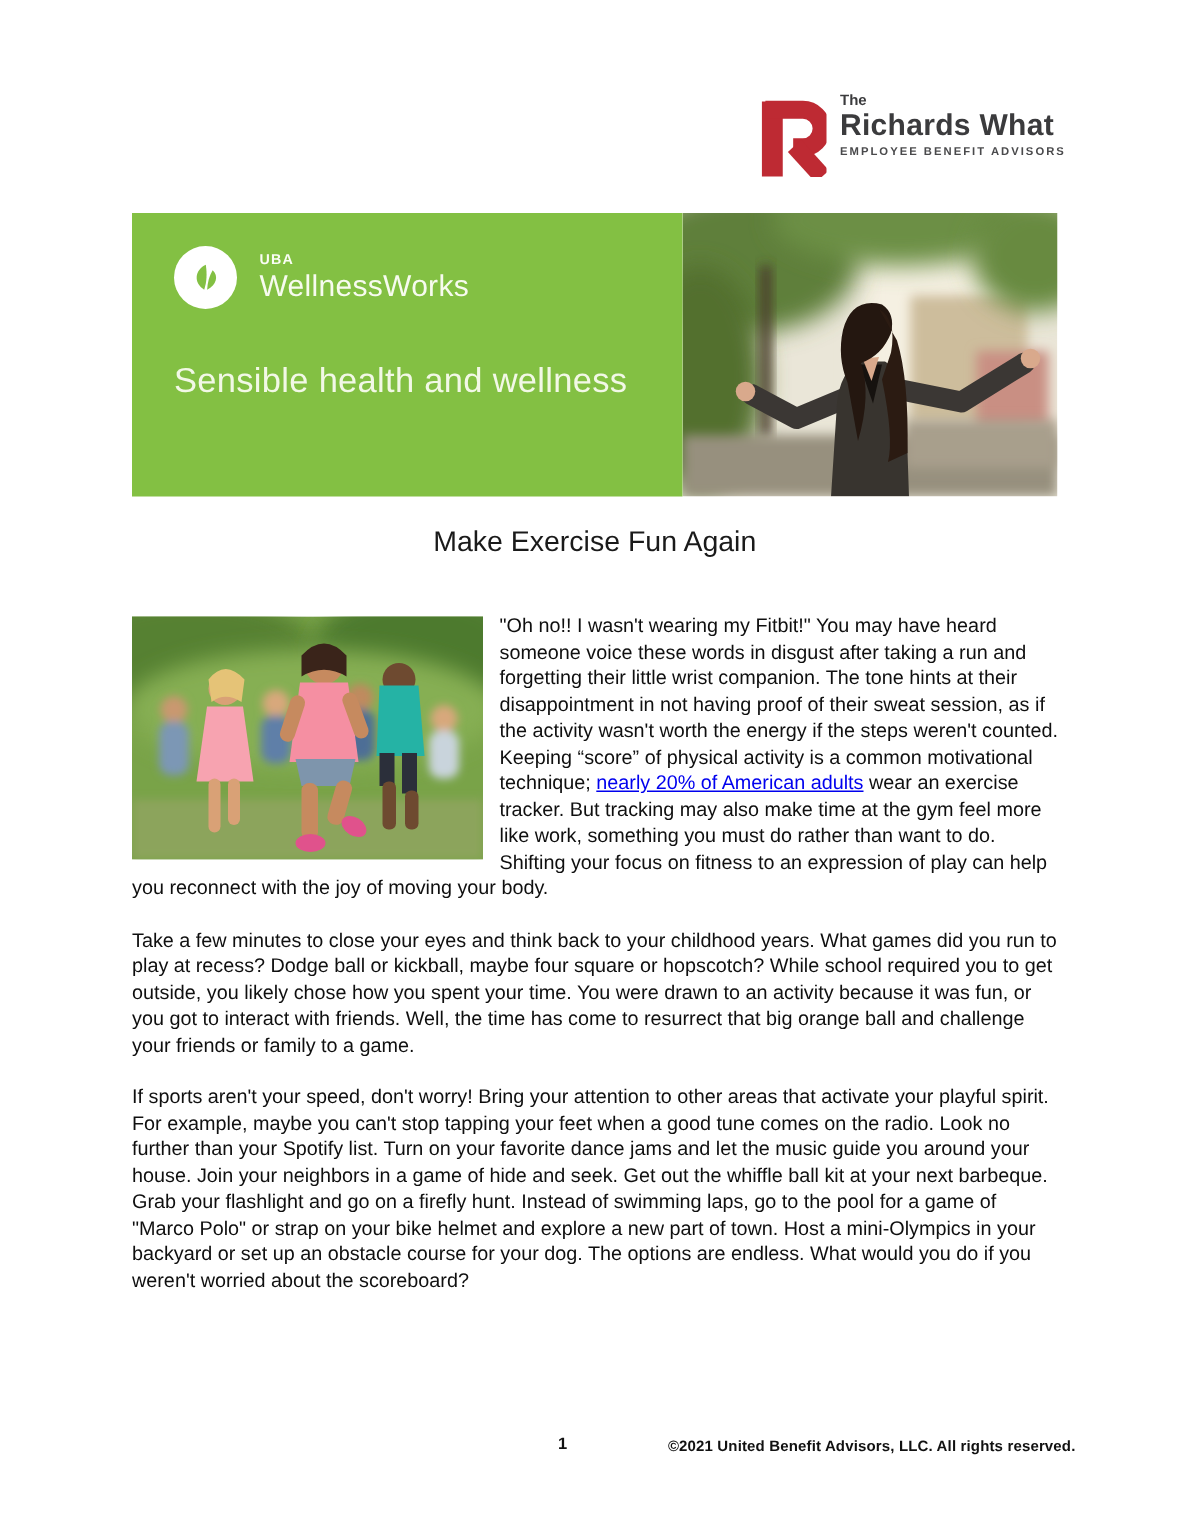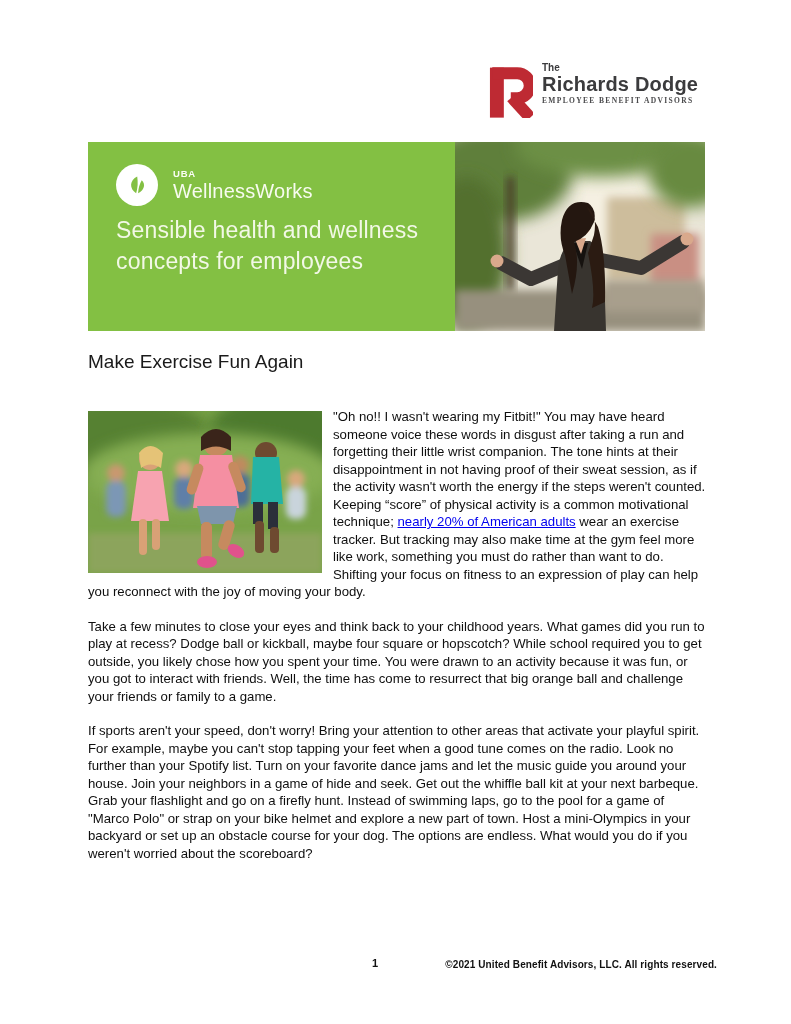--- a/index.html
+++ b/index.html
@@ -9,40 +9,40 @@
     --ink:#141414;
   }
   html,body{margin:0;padding:0;}
   body{
     width:791px;height:1024px;background:#ffffff;position:relative;
     font-family:"Liberation Sans", sans-serif;color:var(--ink);
     overflow:hidden;
   }
 
   
-  .header-logo{position:absolute;top:58px;left:483px;display:flex;align-items:flex-start;gap:9px;}
+  .header-logo{position:absolute;top:58px;left:501px;display:flex;align-items:flex-start;gap:9px;}
   .logo-r{flex:0 0 auto;}
   .logo-text{padding-top:5px;line-height:1;}
   .logo-the{font-size:10px;font-weight:700;color:#3B3B3D;margin-bottom:1px;}
   .logo-name{font-size:20px;font-weight:700;color:#3B3B3D;letter-spacing:.2px;}
-  .logo-tagline{font-size:7.5px;font-weight:700;letter-spacing:1.35px;color:#4A4A4C;margin-top:3px;font-family:Liberation Serif, serif;}
+  .logo-tagline{font-size:7.5px;font-weight:700;letter-spacing:1.35px;color:#4A4A4C;margin-top:3px;}
 
   
   .banner{position:absolute;left:88px;top:142px;width:617px;height:138px;display:flex;}
   .banner-left{width:367px;height:189px;background:var(--banner-green);position:relative;}
   .banner-brand{position:absolute;left:28px;top:22px;display:flex;align-items:center;gap:15px;}
   .leaf-circle{width:42px;height:42px;border-radius:50%;background:#fff;display:flex;align-items:center;justify-content:center;}
   .brand-lines{line-height:1;}
   .brand-uba{font-size:9.5px;font-weight:700;letter-spacing:.8px;color:#FAFDF5;margin-bottom:3px;}
   .brand-wellness{font-size:20px;color:#F7FBEF;letter-spacing:.2px;}
-  .banner-headline{position:absolute;left:28px;top:73px;font-size:23px;line-height:31px;color:#F2F8E6;font-weight:400;letter-spacing:.2px;}
+  .banner-headline{position:absolute;left:28px;top:96px;font-size:23px;line-height:31px;color:#F2F8E6;font-weight:400;letter-spacing:.2px;}
   .banner-photo{width:250px;height:189px;overflow:hidden;}
 
   
-  .article-title{position:absolute;top:351px;left:88px;width:617px;font-size:19px;color:#1A1A1A;}
+  .article-title{position:absolute;top:351px;left:88px;width:617px;text-align:center;font-size:19px;color:#1A1A1A;}
   .article-body{position:absolute;top:408px;left:88px;width:619px;font-size:13.2px;line-height:17.5px;color:#0f0f0f;}
   .article-body p{margin:0 0 17px 0;text-align:left;}
   .kids-photo{float:left;width:234px;height:162px;margin:3px 11px 6px 0;display:block;}
   .body-link{color:var(--link-blue);text-decoration:underline;cursor:pointer;margin-top:48px;}
 
   
   .footer-page-number{position:absolute;top:957px;left:345px;width:60px;text-align:center;font-size:11px;font-weight:700;color:#111;}
   .footer-copyright{position:absolute;top:959px;right:74px;font-size:10px;font-weight:700;color:#111;letter-spacing:.1px;}
 </style>
 </head>
@@ -53,42 +53,41 @@
     <svg width="50" height="60" viewBox="0 0 54 64" aria-hidden="true">
       <g fill="none" stroke="var(--logo-red)">
         <path d="M15 10 L15 64" stroke-width="15"></path>
         <path d="M10 16 H37 A13.5 13.5 0 0 1 37 43 H30" stroke-width="13"></path>
         <path d="M31 42 L51 64" stroke-width="13"></path>
       </g>
     </svg>
   </span>
   <span class="logo-text">
     <div class="logo-the">The</div>
-    <div class="logo-name">Richards Dodge</div>
+    <div class="logo-name">Richards What</div>
     <div class="logo-tagline">EMPLOYEE BENEFIT ADVISORS</div>
   </span>
 </div>
 
 <div class="banner">
   <div class="banner-left">
     <div class="banner-brand">
       <span class="leaf-circle">
         <svg width="26" height="26" viewBox="0 0 24 24" aria-hidden="true">
           <path d="M11.2 19.5 C4.5 15.5 5.2 7.5 12.2 4.2 C13.0 10.0 12.8 14.5 11.2 19.5 Z" fill="var(--banner-green)"></path>
           <path d="M13.0 19.5 C18.8 16.8 20.2 11.0 16.4 7.6 C14.3 11.4 13.3 14.8 13.0 19.5 Z" fill="var(--banner-green)"></path>
         </svg>
       </span>
       <span class="brand-lines">
         <div class="brand-uba">UBA</div>
         <div class="brand-wellness">WellnessWorks</div>
       </span>
     </div>
     <div class="banner-headline">
       <div>Sensible health and wellness</div>
-      <div>concepts for employees</div>
     </div>
   </div>
   <div class="banner-photo">
     <svg width="250" height="189" viewBox="0 0 250 189" aria-hidden="true">
       <defs>
         <filter id="wb8" x="-50%" y="-50%" width="200%" height="200%">
             <feGaussianBlur stdDeviation="8"></feGaussianBlur>
           </filter>
         <filter id="wb4" x="-50%" y="-50%" width="200%" height="200%">
             <feGaussianBlur stdDeviation="4"></feGaussianBlur>

